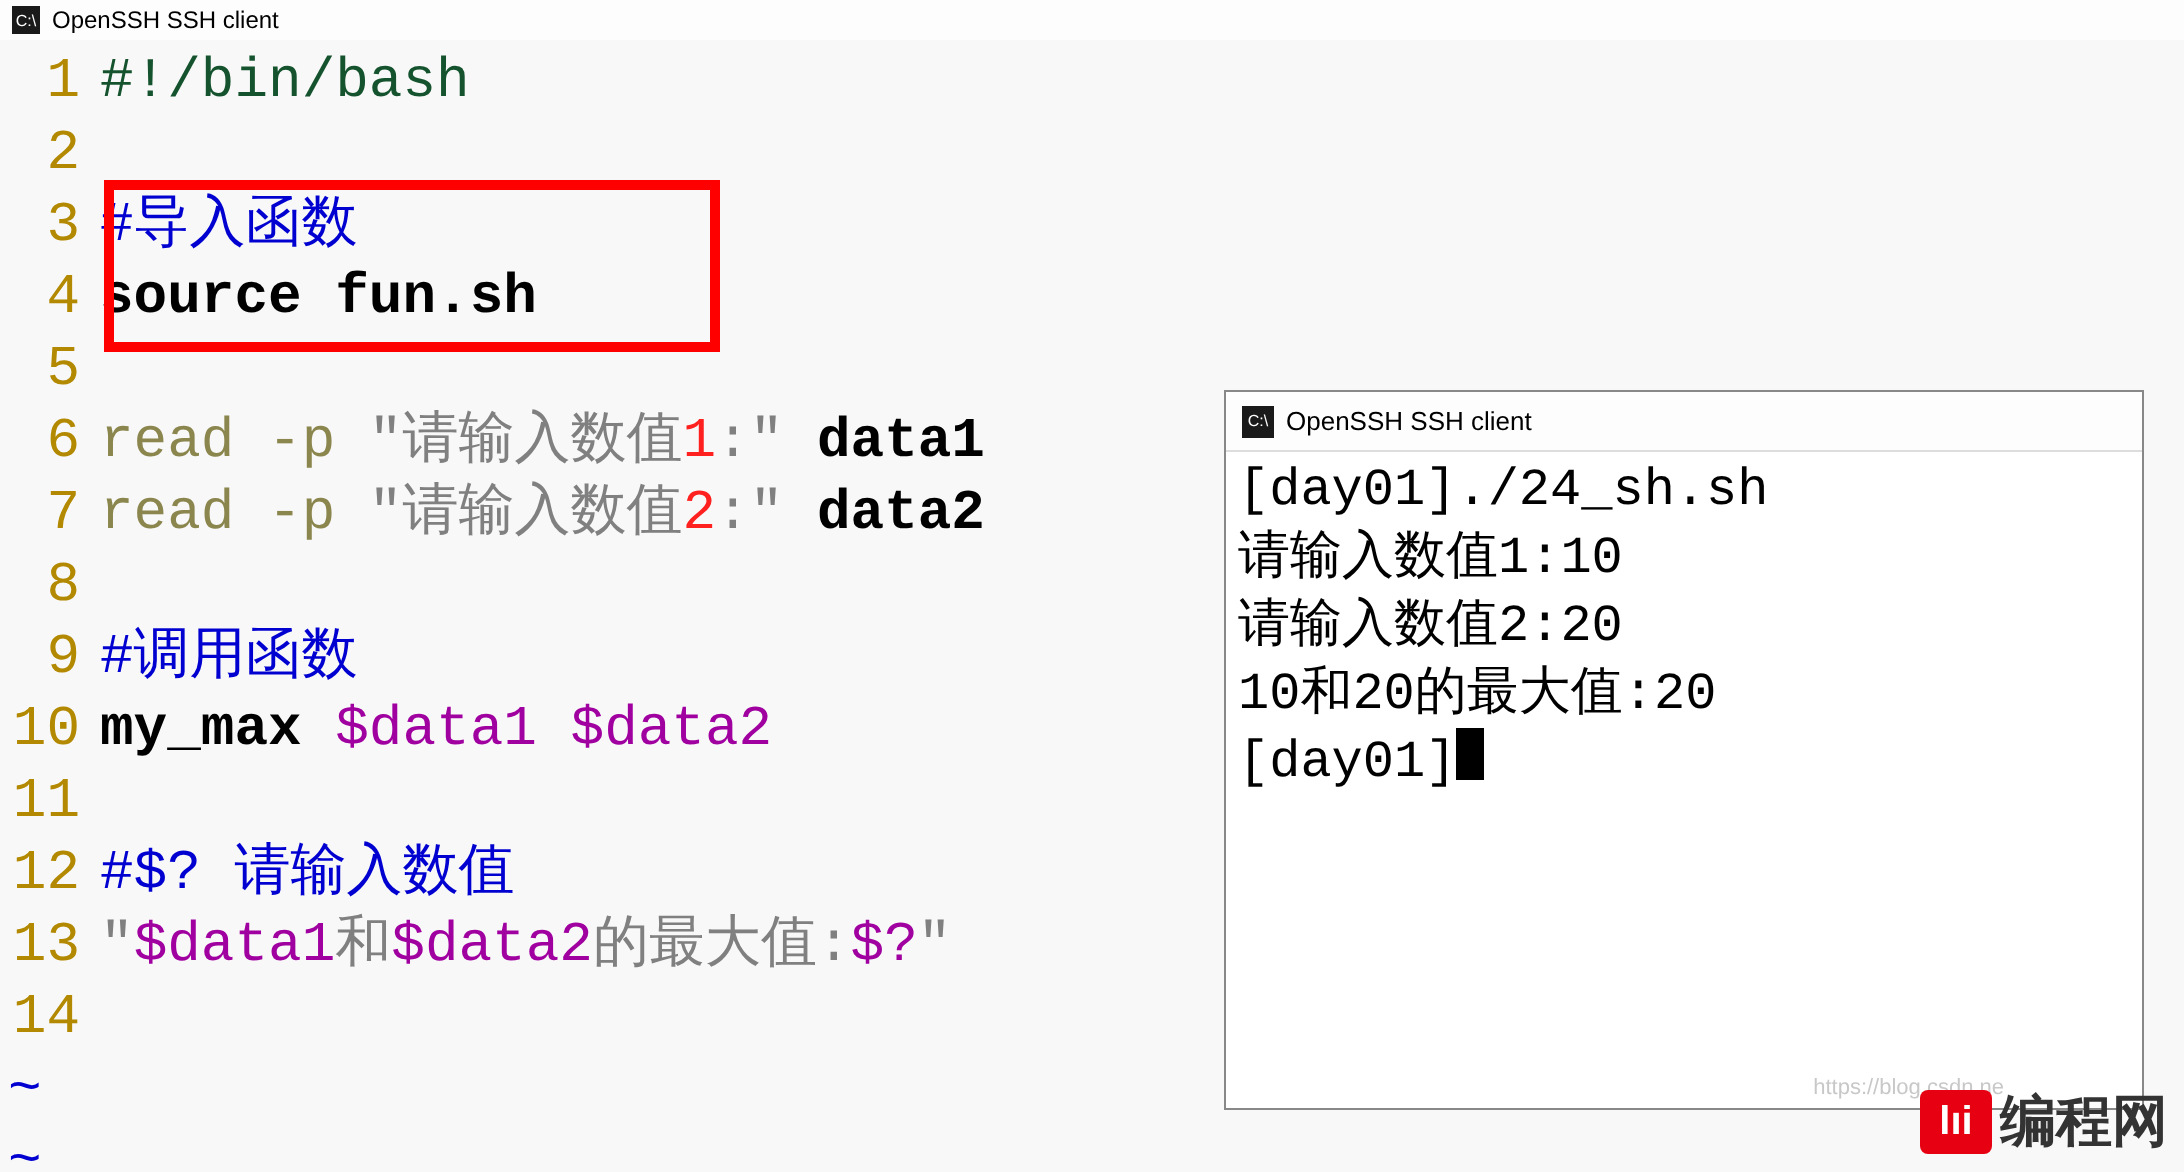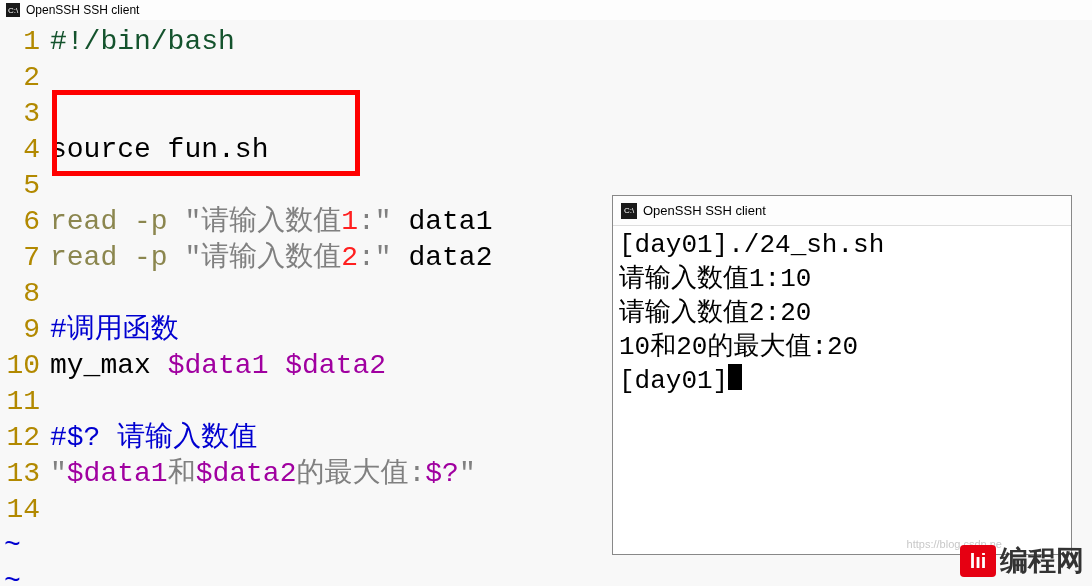--- a/index.html
+++ b/index.html
@@ -58,21 +58,21 @@
       border: 5px solid #ff0000;
       z-index: 5;
       pointer-events: none;
     }
     .kw { color: #8b864e; }
     .shebang { color: #14532d; }
     .comment { color: #0000d0; }
     .num { color: #ff2020; }
     .str { color: #808080; }
     .var { color: #a000a0; }
-    .plain { color: #000; }
+    .plain { color: #000; font-weight: bold; }
     .tilde { color: #0000d0; font-size: 28px; padding-left: 4px; }
     
     .terminal-window {
       position: absolute;
       left: 612px;
       top: 195px;
       width: 460px;
       height: 360px;
       background: #fff;
       border: 1px solid #888;
@@ -154,21 +154,21 @@
 <div class="title-bar">
   <div class="title-icon">C:\</div>
   <span>OpenSSH SSH client</span>
 </div>
 
 <div class="editor">
   <div class="red-box"></div>
 
   <div class="line"><span class="gutter">1</span><span class="shebang">#!/bin/bash</span></div>
   <div class="line"><span class="gutter">2</span></div>
-  <div class="line"><span class="gutter">3</span></div>
+  <div class="line"><span class="gutter">3</span><span class="comment">#导入函数</span></div>
   <div class="line"><span class="gutter">4</span><span class="plain">source fun.sh</span></div>
   <div class="line"><span class="gutter">5</span></div>
   <div class="line"><span class="gutter">6</span><span class="kw">read -p </span><span class="str">"请输入数值</span><span class="num">1</span><span class="str">:"</span><span class="plain"> data1</span></div>
   <div class="line"><span class="gutter">7</span><span class="kw">read -p </span><span class="str">"请输入数值</span><span class="num">2</span><span class="str">:"</span><span class="plain"> data2</span></div>
   <div class="line"><span class="gutter">8</span></div>
   <div class="line"><span class="gutter">9</span><span class="comment">#调用函数</span></div>
   <div class="line"><span class="gutter">10</span><span class="plain">my_max </span><span class="var">$data1</span><span class="plain"> </span><span class="var">$data2</span></div>
   <div class="line"><span class="gutter">11</span></div>
   <div class="line"><span class="gutter">12</span><span class="comment">#$? 请输入数值</span></div>
   <div class="line"><span class="gutter">13</span><span class="str">"</span><span class="var">$data1</span><span class="str">和</span><span class="var">$data2</span><span class="str">的最大值:</span><span class="var">$?</span><span class="str">"</span></div>

